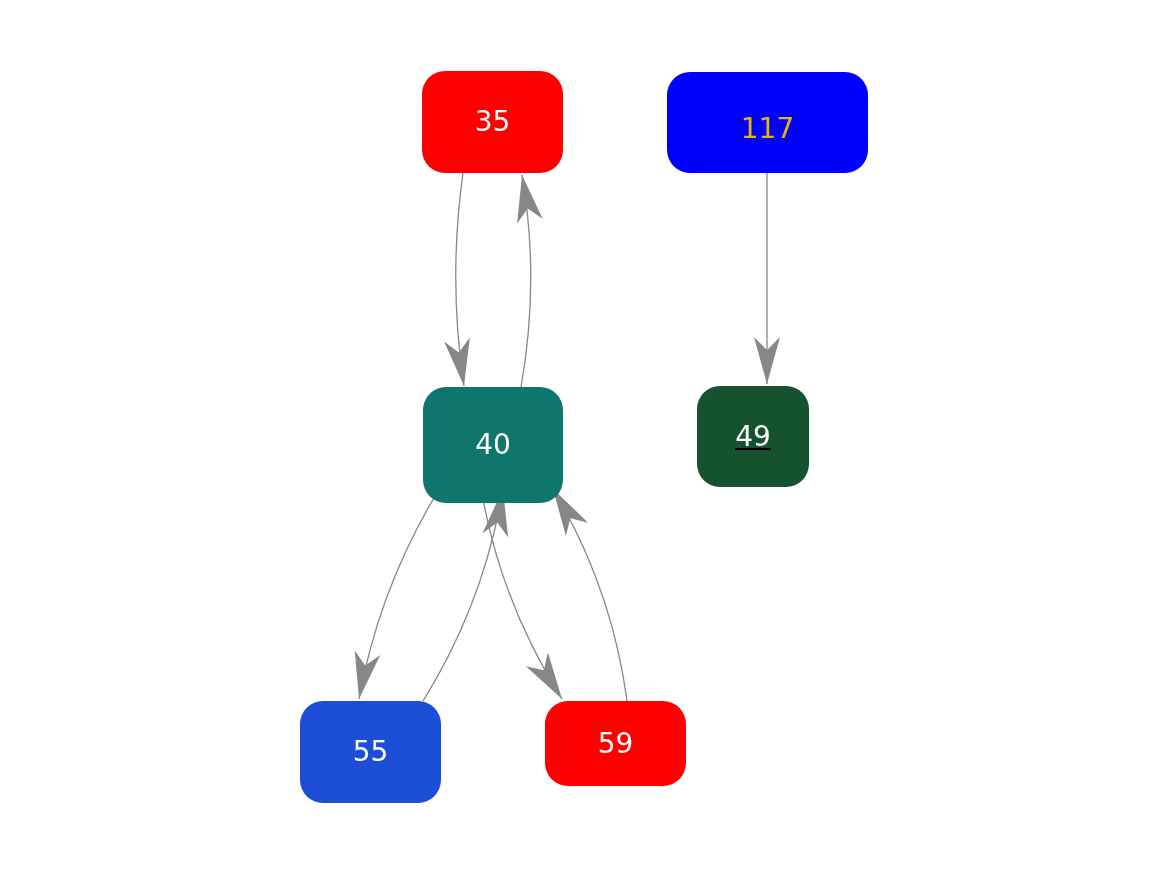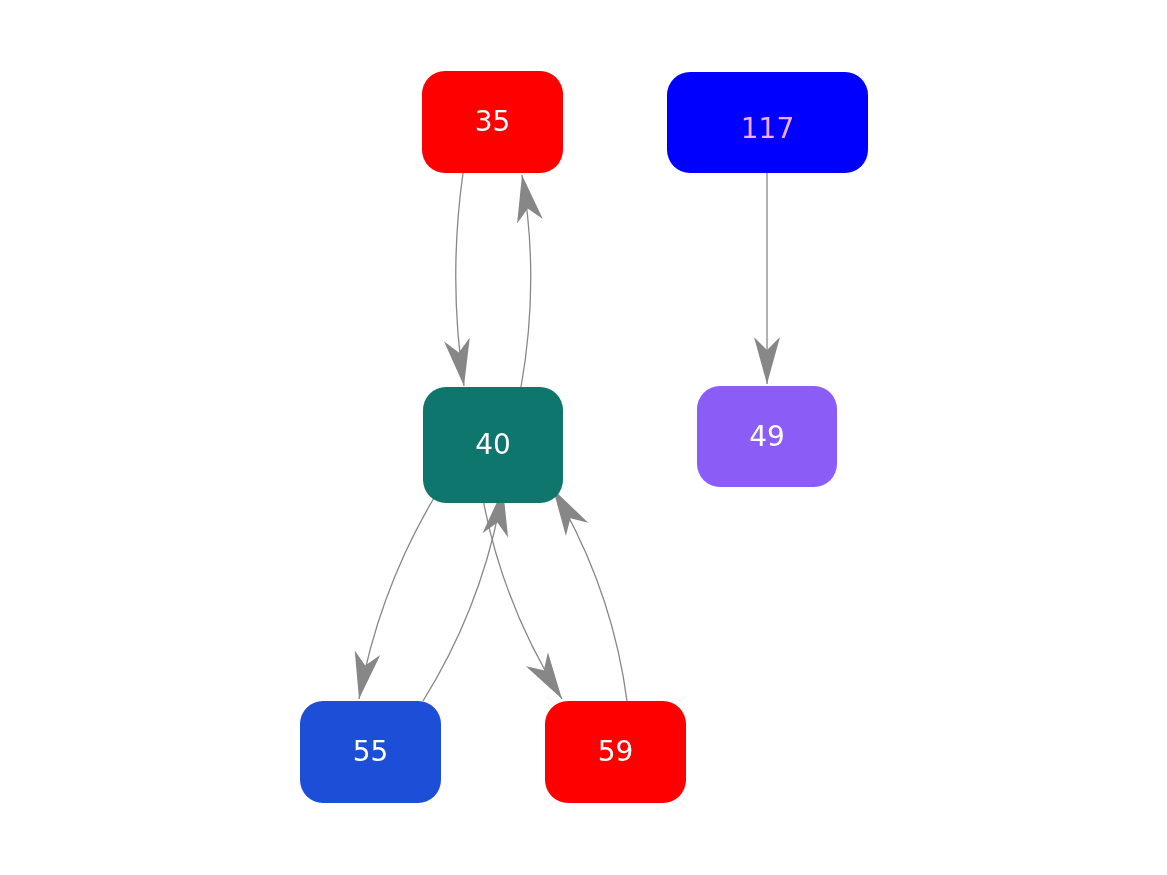--- a/index.html
+++ b/index.html
@@ -55,27 +55,27 @@
       <path d="M 481 488 Q 500 601 562 699" fill="none" stroke="#878787" stroke-width="1.3"></path>
       <polygon points="562.0,699.0 525.9,666.2 543.8,670.3 547.9,652.3" fill="#878787"></polygon>
       <path d="M 627 701 Q 612 588 553 489" fill="none" stroke="#878787" stroke-width="1.3"></path>
       <polygon points="553.0,489.0 588.2,522.7 570.4,518.2 565.9,536.0" fill="#878787"></polygon>
     </svg>
 
   <div class="node" style="left: 422px; top: 71px; width: 141px; height: 102px; background: rgb(255, 0, 0);">
     <span class="node-label" style="color: rgb(255, 255, 255);">35</span>
   </div>
   <div class="node" style="left: 667px; top: 72px; width: 201px; height: 101px; background: rgb(0, 0, 255);">
-    <span class="node-label" style="color: #f0abfc; margin-top: 12px;">117</span>
+    <span class="node-label" style="color: #eab308; margin-top: 12px;">117</span>
   </div>
   <div class="node" style="left: 423px; top: 387px; width: 140px; height: 116px; background: #0f766e;">
     <span class="node-label" style="color: rgb(255, 255, 255);">40</span>
   </div>
-  <div class="node" style="left: 697px; top: 386px; width: 140px; height: 101px; background: #8b5cf6;">
+  <div class="node" style="left: 697px; top: 386px; width: 112px; height: 101px; background: #14532d; text-decoration: underline;">
     <span class="node-label" style="color: rgb(255, 255, 255);">49</span>
   </div>
   <div class="node" style="left: 300px; top: 701px; width: 141px; height: 102px; background: #1d4ed8;">
     <span class="node-label" style="color: rgb(255, 255, 255);">55</span>
   </div>
-  <div class="node" style="left: 545px; top: 701px; width: 141px; height: 102px; background: rgb(255, 0, 0);">
+  <div class="node" style="left: 545px; top: 701px; width: 141px; height: 85px; background: rgb(255, 0, 0);">
     <span class="node-label" style="color: rgb(255, 255, 255);">59</span>
   </div>
 </div>
 
 </body></html>

